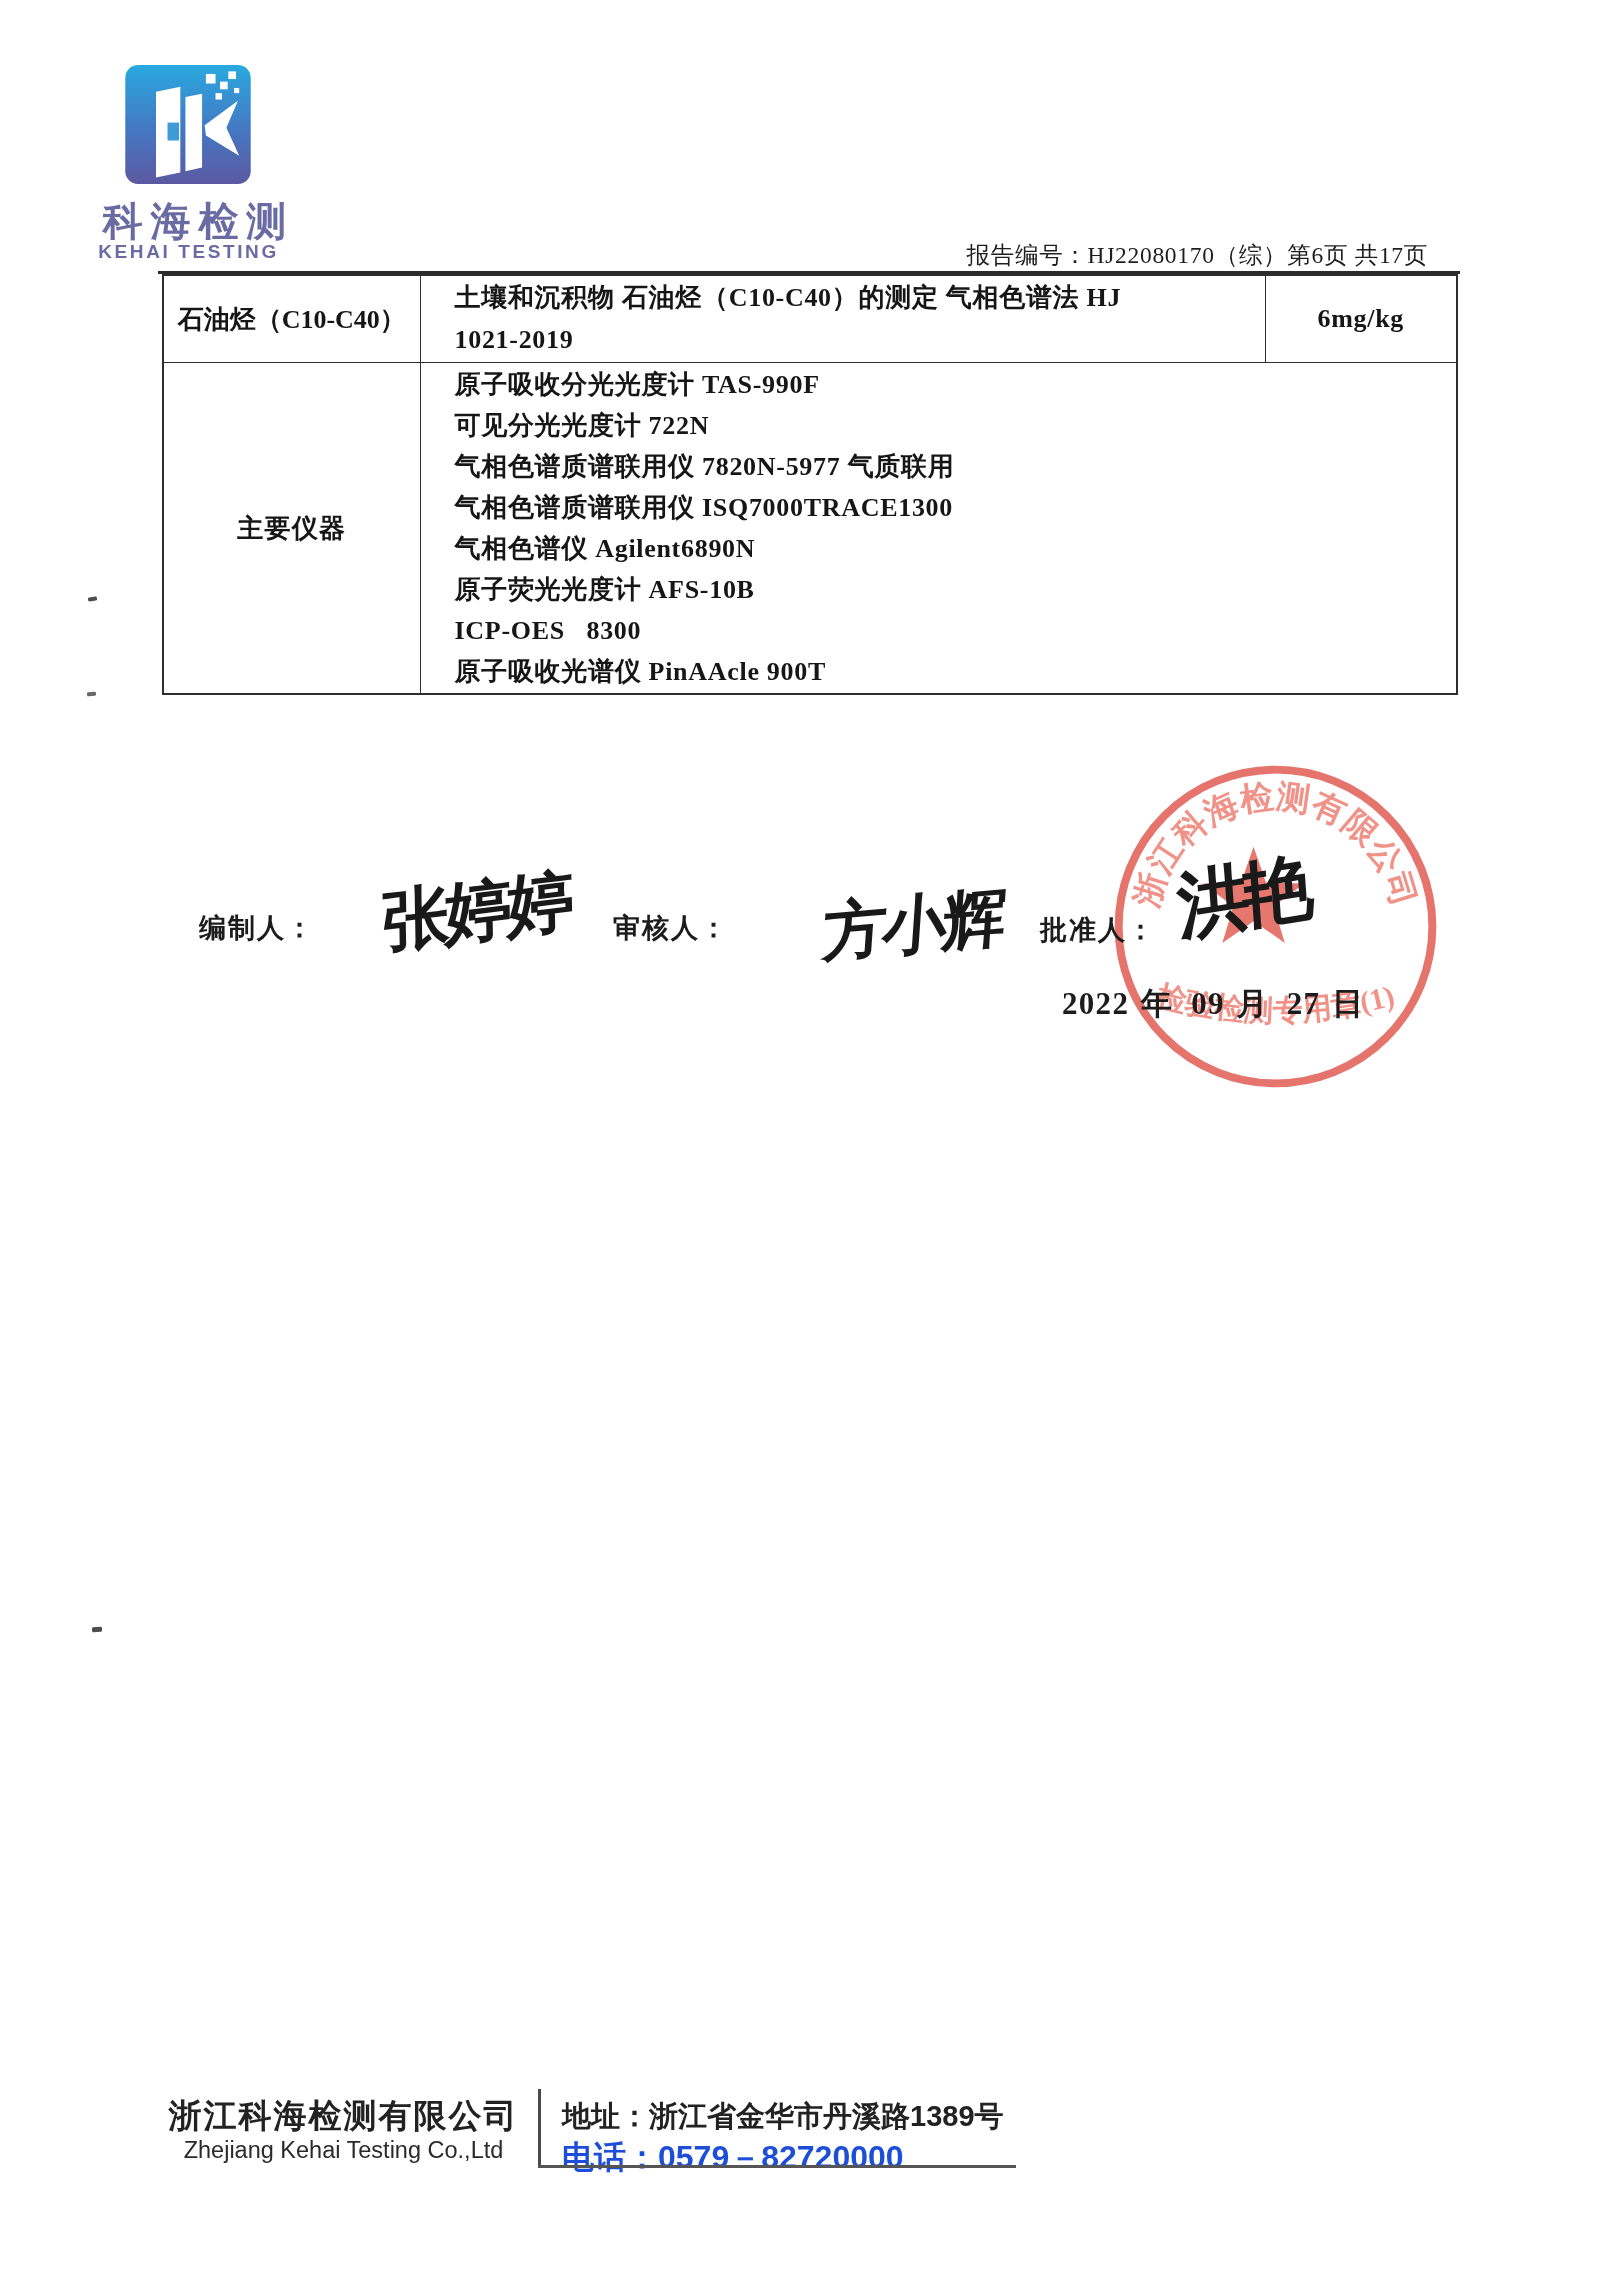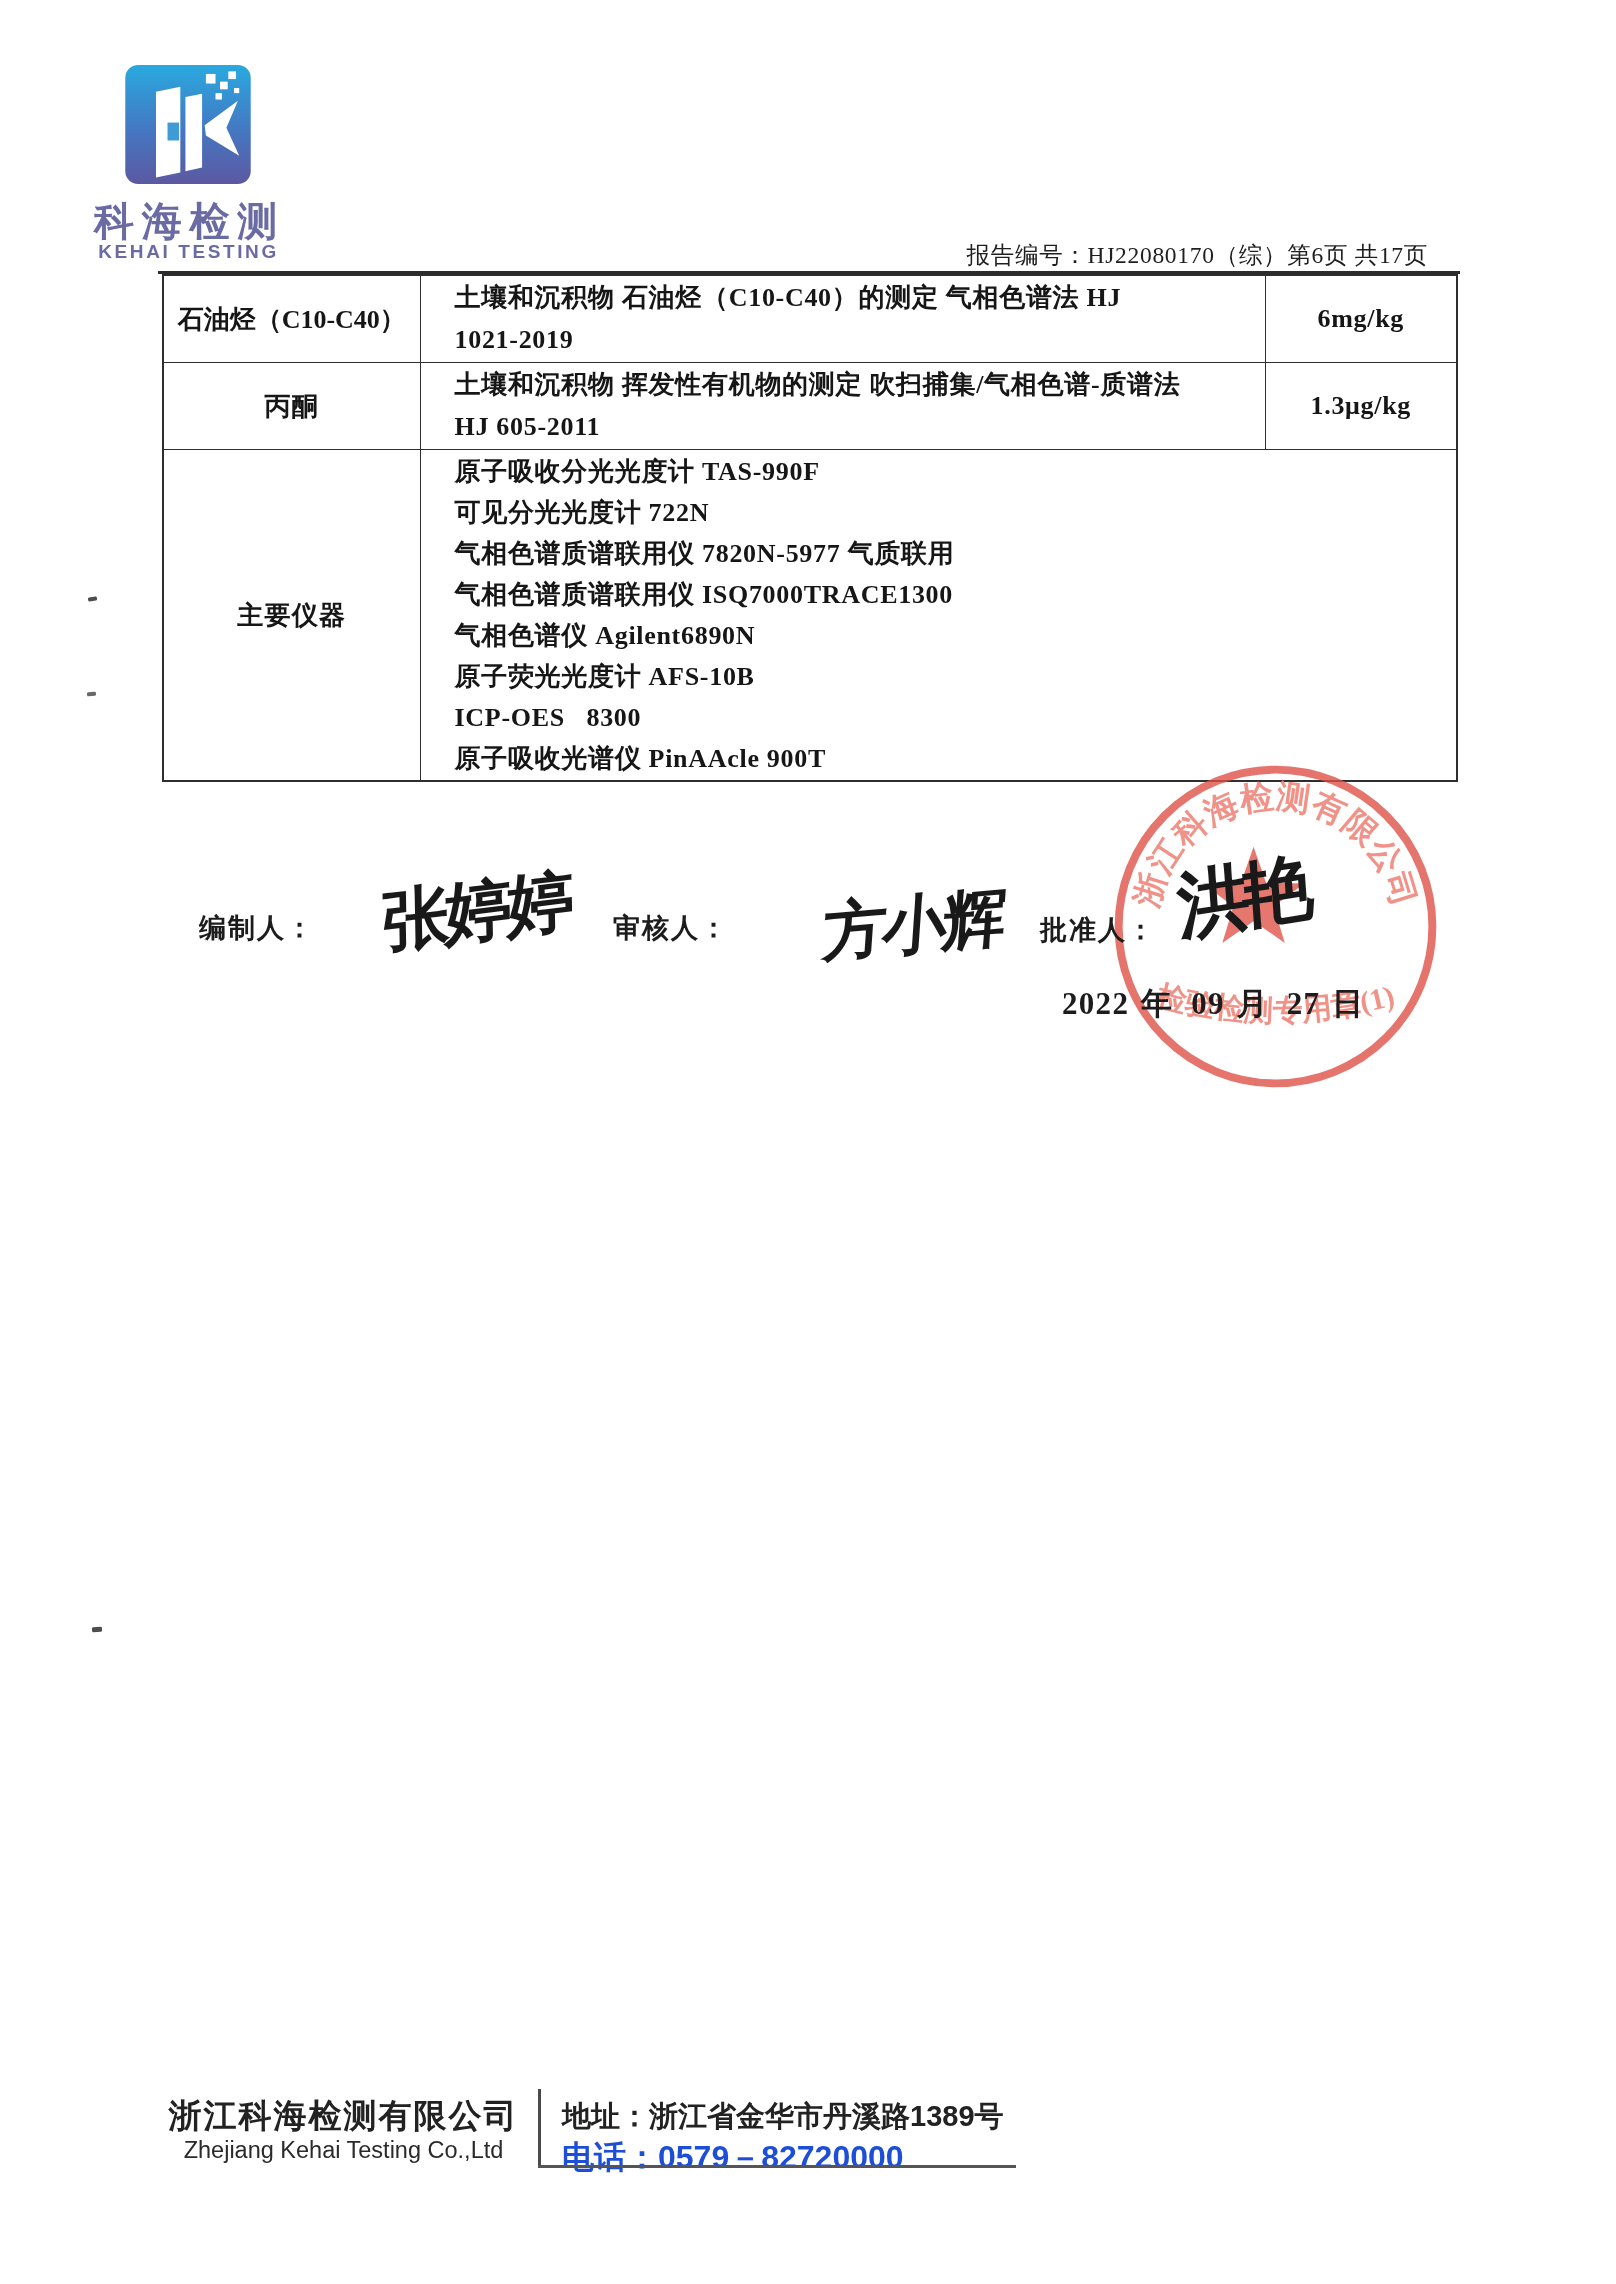--- a/index.html
+++ b/index.html
@@ -5,21 +5,21 @@
   html,body{margin:0;padding:0;}
   body{
     width:1616px;height:2284px;position:relative;background:#ffffff;
     font-family:"Liberation Serif","DejaVu Serif",serif;color:#1c1c1c;
     overflow:hidden;
   }
 
   
   .logo-svg{position:absolute;left:124px;top:63px;width:128px;height:123px;}
   .logo-title{
-    position:absolute;left:85px;top:194px;width:209px;text-align:center;
+    position:absolute;left:85px;top:194px;width:209px;text-align:right;
     font-size:40px;font-weight:600;color:#6b6ba4;letter-spacing:7.8px;
     font-family:"Liberation Sans","DejaVu Sans",sans-serif;
   }
   .logo-sub{
     position:absolute;left:91px;top:241px;width:195px;text-align:center;
     font-size:19px;font-weight:bold;color:#6b6ba4;letter-spacing:2.6px;
     font-family:"Liberation Sans","DejaVu Sans",sans-serif;
   }
 
   
@@ -118,28 +118,20 @@
       </colgroup>
     <tbody>
     <tr style="height:87px">
       <td class="param" style="letter-spacing:0;">石油烃（C10-C40）</td>
       <td class="method">
         <div class="mline">土壤和沉积物 石油烃（C10-C40）的测定 气相色谱法 HJ</div>
         <div class="mline">1021-2019</div>
       </td>
       <td class="value">6mg/kg</td>
     </tr>
-    <tr style="height:87px">
-      <td class="param">丙酮</td>
-      <td class="method">
-        <div class="mline">土壤和沉积物 挥发性有机物的测定 吹扫捕集/气相色谱-质谱法</div>
-        <div class="mline">HJ 605-2011</div>
-      </td>
-      <td class="value">1.3μg/kg</td>
-    </tr>
     <tr style="height:327px">
       <td class="param">主要仪器</td>
       <td class="method" colspan="2">
         <div class="mline8">原子吸收分光光度计 TAS-990F</div>
         <div class="mline8">可见分光光度计 722N</div>
         <div class="mline8">气相色谱质谱联用仪 7820N-5977 气质联用</div>
         <div class="mline8">气相色谱质谱联用仪 ISQ7000TRACE1300</div>
         <div class="mline8">气相色谱仪 Agilent6890N</div>
         <div class="mline8">原子荧光光度计 AFS-10B</div>
         <div class="mline8">ICP-OES   8300</div>

